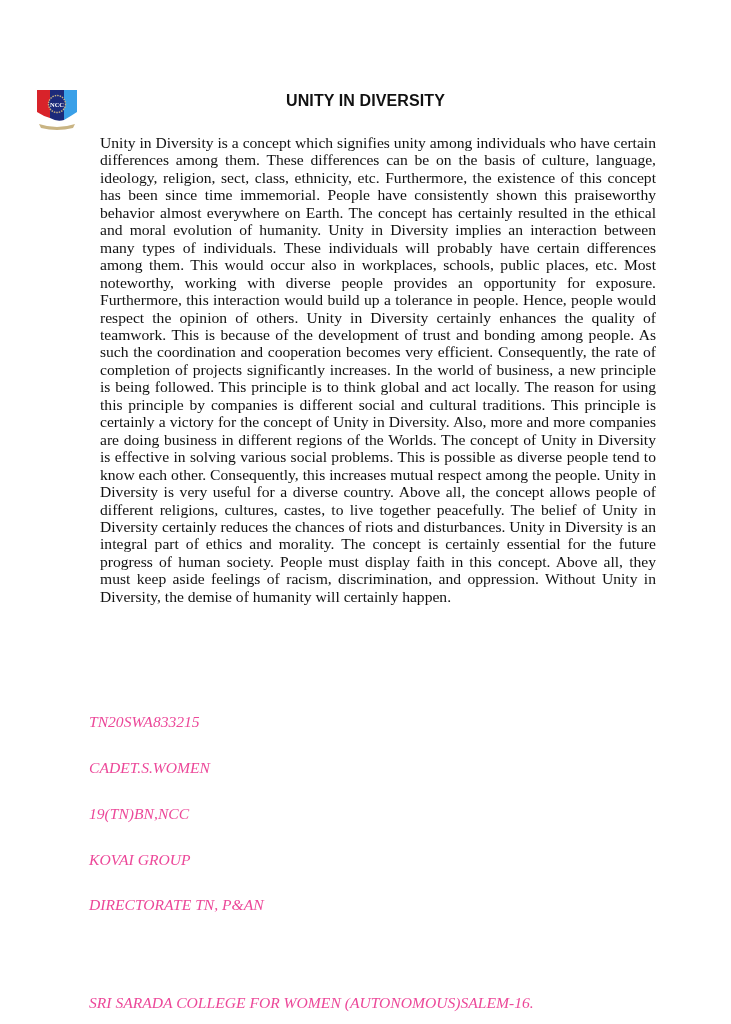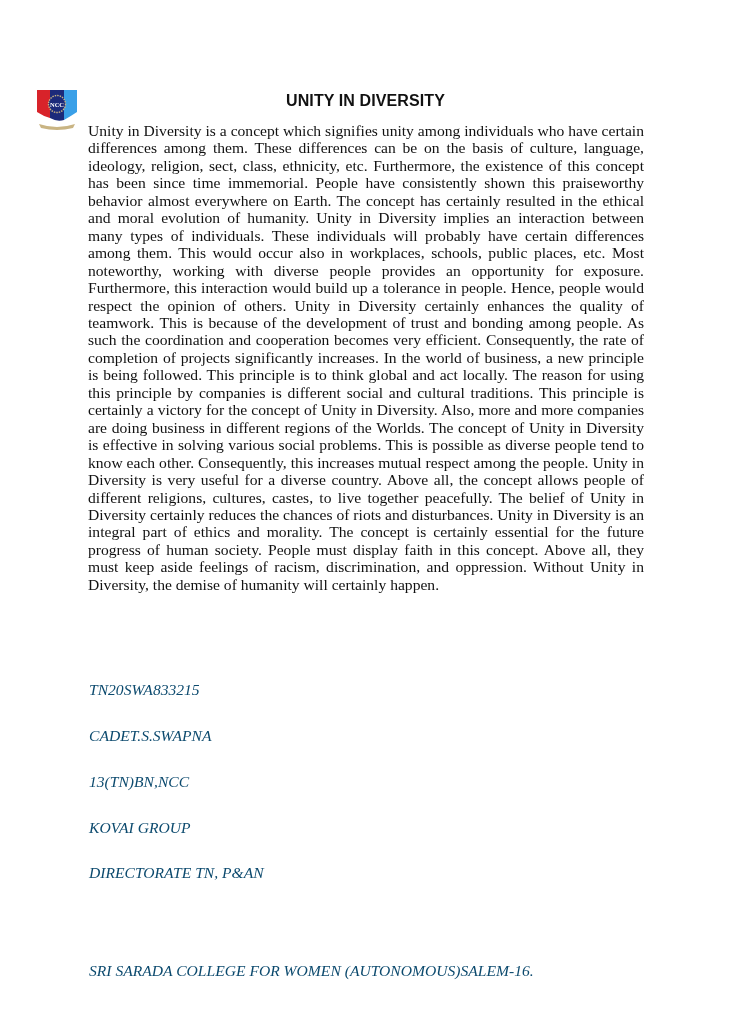--- a/index.html
+++ b/index.html
@@ -35,29 +35,30 @@
       color: #111;
     }
     .essay {
       position: absolute;
       left: 88px;
       top: 122px;
       width: 556px;
       font-size: 15.6px;
       line-height: 17.45px;
       text-align: justify;
-      margin: 0;
+      margin: 12px;
     }
     .sig {
       position: absolute;
       left: 89px;
       font-style: italic;
       font-size: 15.6px;
-      color: #0c4a6e;
+      color: #ec4899;
       white-space: nowrap;
+      margin-top: 32px;
     }
   </style>
 </head>
 <body>
 
 <div class="logo">
   <svg width="48" height="46" viewBox="0 0 48 46">
     <path d="M4 4 L17 4 L17 32 Q10 30 4 26 Z" fill="#d8232a"></path>
     <path d="M17 4 L31 4 L31 34 Q24 36 17 32 Z" fill="#1c2a7a"></path>
     <path d="M31 4 L44 4 L44 26 Q38 30 31 34 Z" fill="#3aa0e8"></path>
@@ -65,17 +66,17 @@
     <text x="24" y="20.5" font-size="6.5" text-anchor="middle" fill="#ffffff" font-family="Liberation Serif, serif" font-weight="bold">NCC</text>
     <path d="M6 38 Q24 44 42 38 L40 42 Q24 46 8 42 Z" fill="#c9b483"></path>
   </svg>
 </div>
 
 <div class="title">UNITY IN DIVERSITY</div>
 
 <p class="essay">Unity in Diversity is a concept which signifies unity among individuals who have certain differences among them. These differences can be on the basis of culture, language, ideology, religion, sect, class, ethnicity, etc. Furthermore, the existence of this concept has been since time immemorial. People have consistently shown this praiseworthy behavior almost everywhere on Earth. The concept has certainly resulted in the ethical and moral evolution of humanity. Unity in Diversity implies an interaction between many types of individuals. These individuals will probably have certain differences among them. This would occur also in workplaces, schools, public places, etc. Most noteworthy, working with diverse people provides an opportunity for exposure. Furthermore, this interaction would build up a tolerance in people. Hence, people would respect the opinion of others. Unity in Diversity certainly enhances the quality of teamwork. This is because of the development of trust and bonding among people. As such the coordination and cooperation becomes very efficient. Consequently, the rate of completion of projects significantly increases. In the world of business, a new principle is being followed. This principle is to think global and act locally. The reason for using this principle by companies is different social and cultural traditions. This principle is certainly a victory for the concept of Unity in Diversity. Also, more and more companies are doing business in different regions of the Worlds. The concept of Unity in Diversity is effective in solving various social problems. This is possible as diverse people tend to know each other. Consequently, this increases mutual respect among the people. Unity in Diversity is very useful for a diverse country. Above all, the concept allows people of different religions, cultures, castes, to live together peacefully. The belief of Unity in Diversity certainly reduces the chances of riots and disturbances. Unity in Diversity is an integral part of ethics and morality. The concept is certainly essential for the future progress of human society. People must display faith in this concept. Above all, they must keep aside feelings of racism, discrimination, and oppression. Without Unity in Diversity, the demise of humanity will certainly happen.</p>
 
 <div class="sig" style="top:681px;">TN20SWA833215</div>
-<div class="sig" style="top:727px;">CADET.S.SWAPNA</div>
-<div class="sig" style="top:773px;">13(TN)BN,NCC</div>
+<div class="sig" style="top:727px;">CADET.S.WOMEN</div>
+<div class="sig" style="top:773px;">19(TN)BN,NCC</div>
 <div class="sig" style="top:819px;text-align:right;">KOVAI GROUP</div>
 <div class="sig" style="top:864px;text-align:right;">DIRECTORATE TN, P&amp;AN</div>
 <div class="sig" style="top:962px;">SRI SARADA COLLEGE FOR WOMEN (AUTONOMOUS)SALEM-16.</div>
 
 </body></html>

